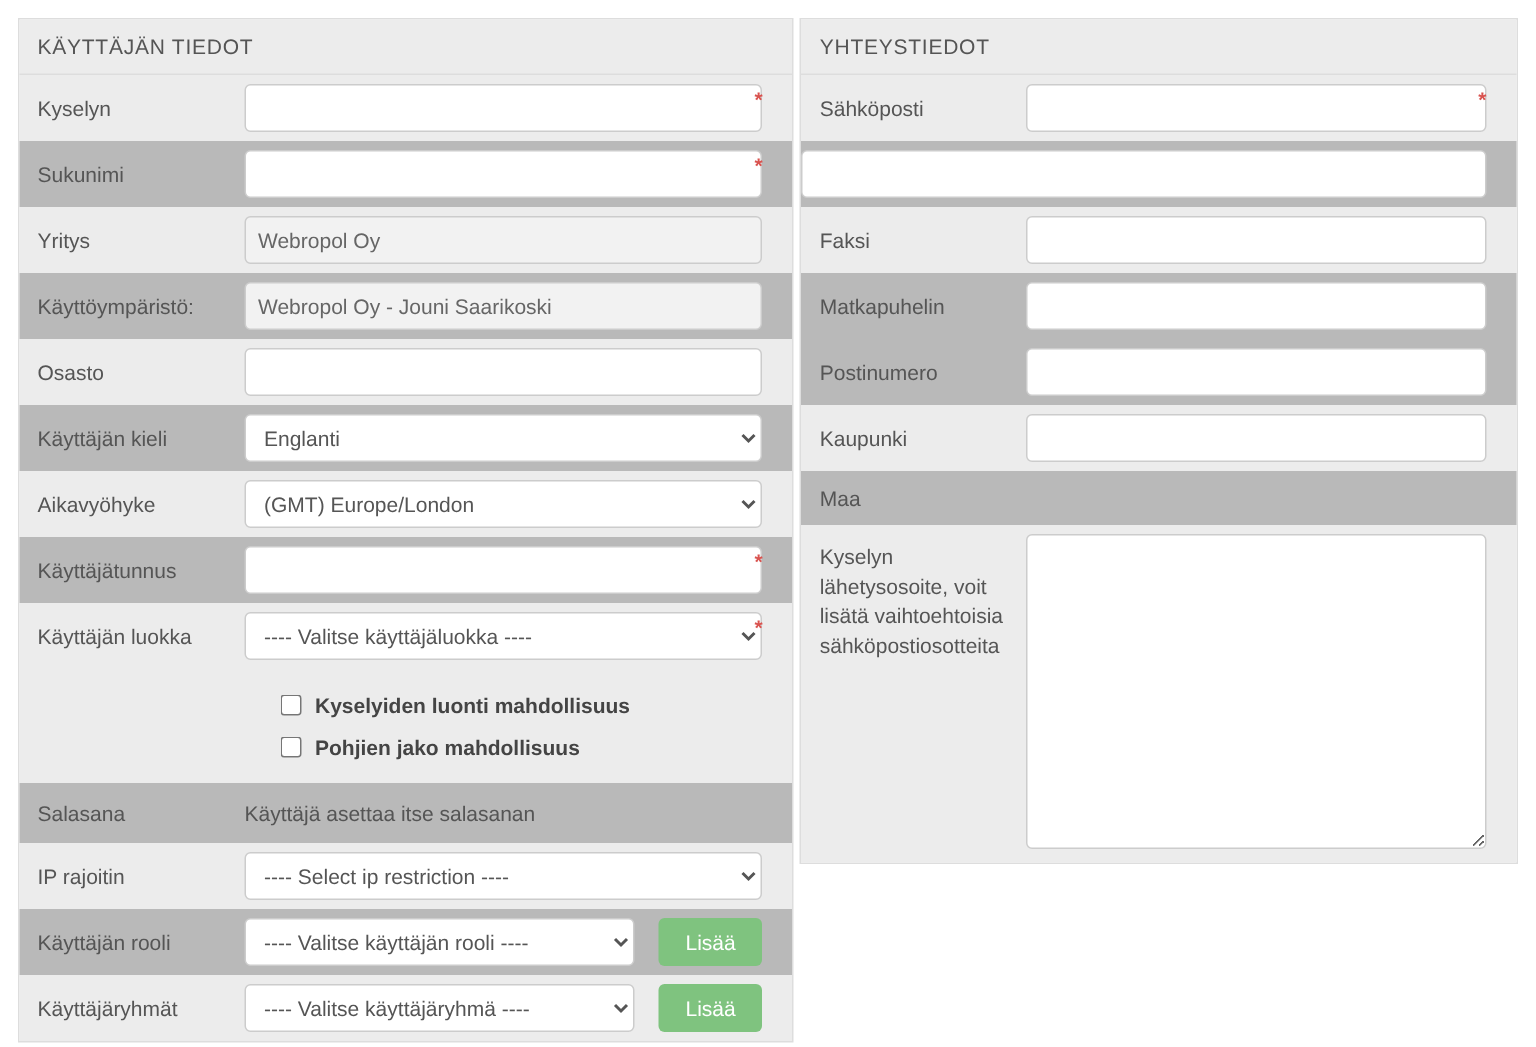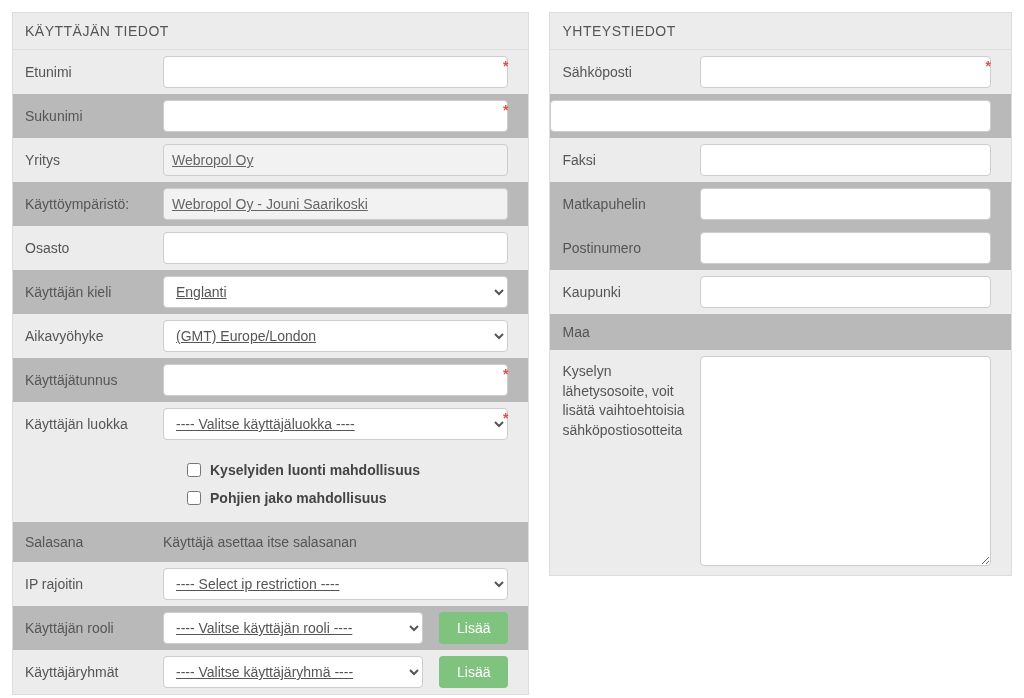--- a/index.html
+++ b/index.html
@@ -4,21 +4,21 @@
 <style>
   * { box-sizing: border-box; }
   body {
     margin: 0;
     padding: 12px;
     font-family: -apple-system, BlinkMacSystemFont, "Segoe UI", Arial, sans-serif;
     font-size: 14px;
     color: #555;
     background: #fff;
   }
-  .columns { display: flex; gap: 20px; }
+  .columns { display: flex; gap: 4px; }
   .col { flex: 1; border: 1px solid #ddd; }
   .section-header {
     background: #ececec;
     padding: 10px 12px;
     font-size: 14px;
     letter-spacing: 0.5px;
     color: #555;
     border-bottom: 1px solid #ddd;
   }
   .row {
@@ -43,21 +43,20 @@
   input[type=text], select, .fake-input, textarea {
     width: 100%;
     height: 32px;
     border: 1px solid #ccc;
     border-radius: 4px;
     padding: 4px 8px;
     background: #fff;
     font-size: 14px;
     color: #555;
     font-family: inherit;
-    text-decoration: underline;
   }
   .fake-input.readonly { background: #f2f2f2; color: #666; display:flex; align-items:center; }
   textarea { height: 210px; resize: both; }
   select { padding-right: 22px; appearance: auto; }
   .req {
     position: absolute;
     right: 0;
     top: 2px;
     color: #d9534f;
     font-weight: bold;
@@ -83,21 +82,21 @@
 </style>
 </head>
 <body>
 
 <div class="columns">
 
   <div class="col">
     <div class="section-header">KÄYTTÄJÄN TIEDOT</div>
 
     <div class="row light">
-      <div class="label-cell">Etunimi</div>
+      <div class="label-cell">Kyselyn</div>
       <div class="input-cell">
           <div class="input-wrap">
         <input type="text" style="">
         <span class="req">*</span>
       </div>
         </div>
     </div>
 
     <div class="row alt">
       <div class="label-cell">Sukunimi</div>

